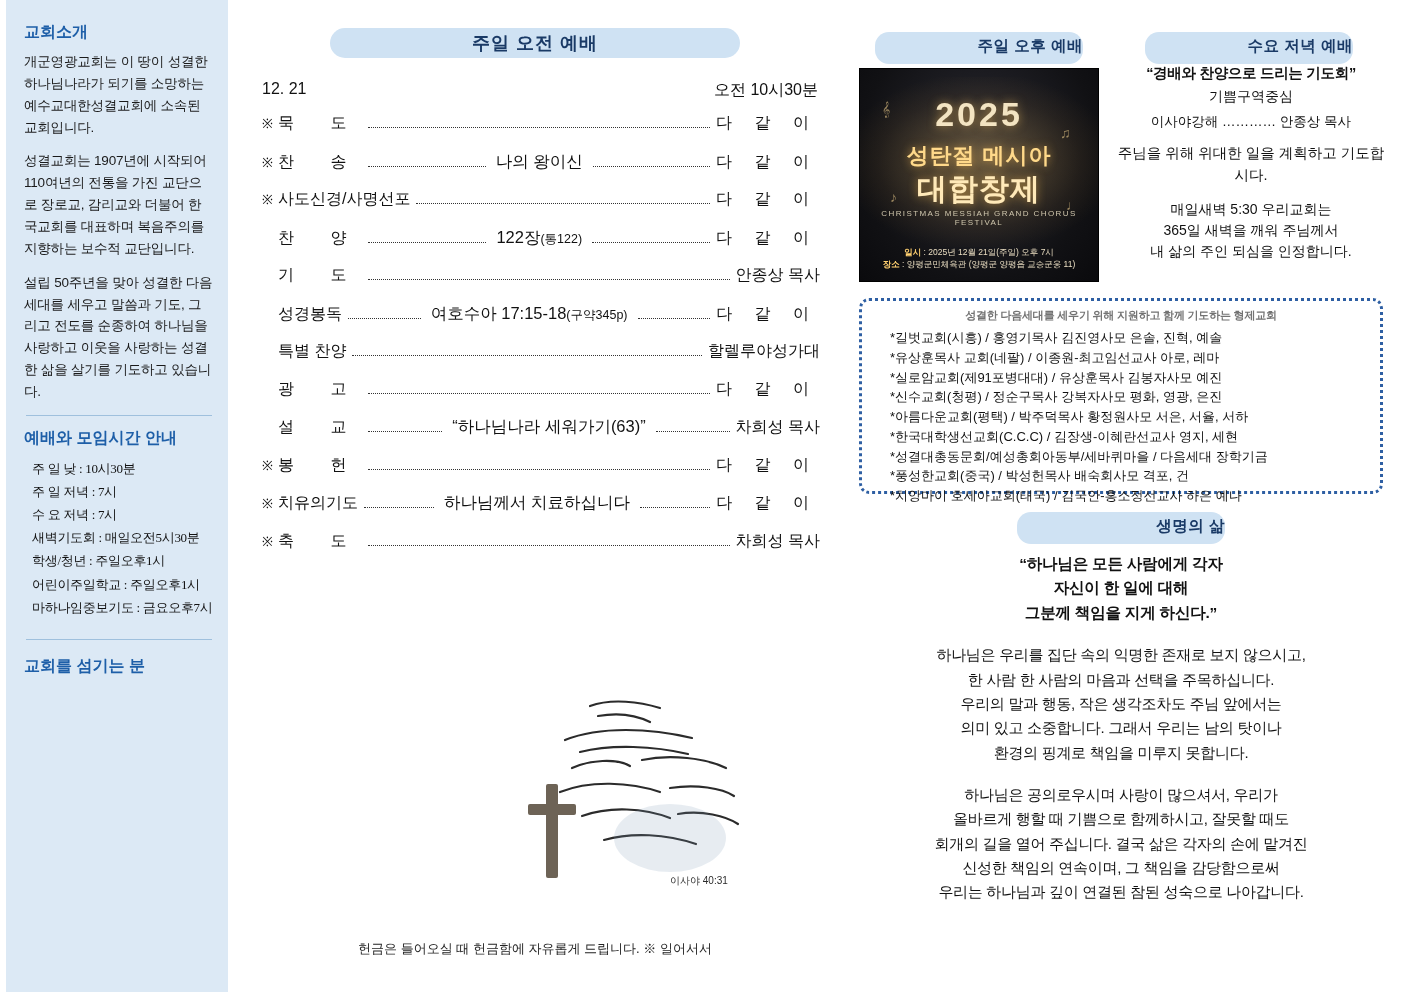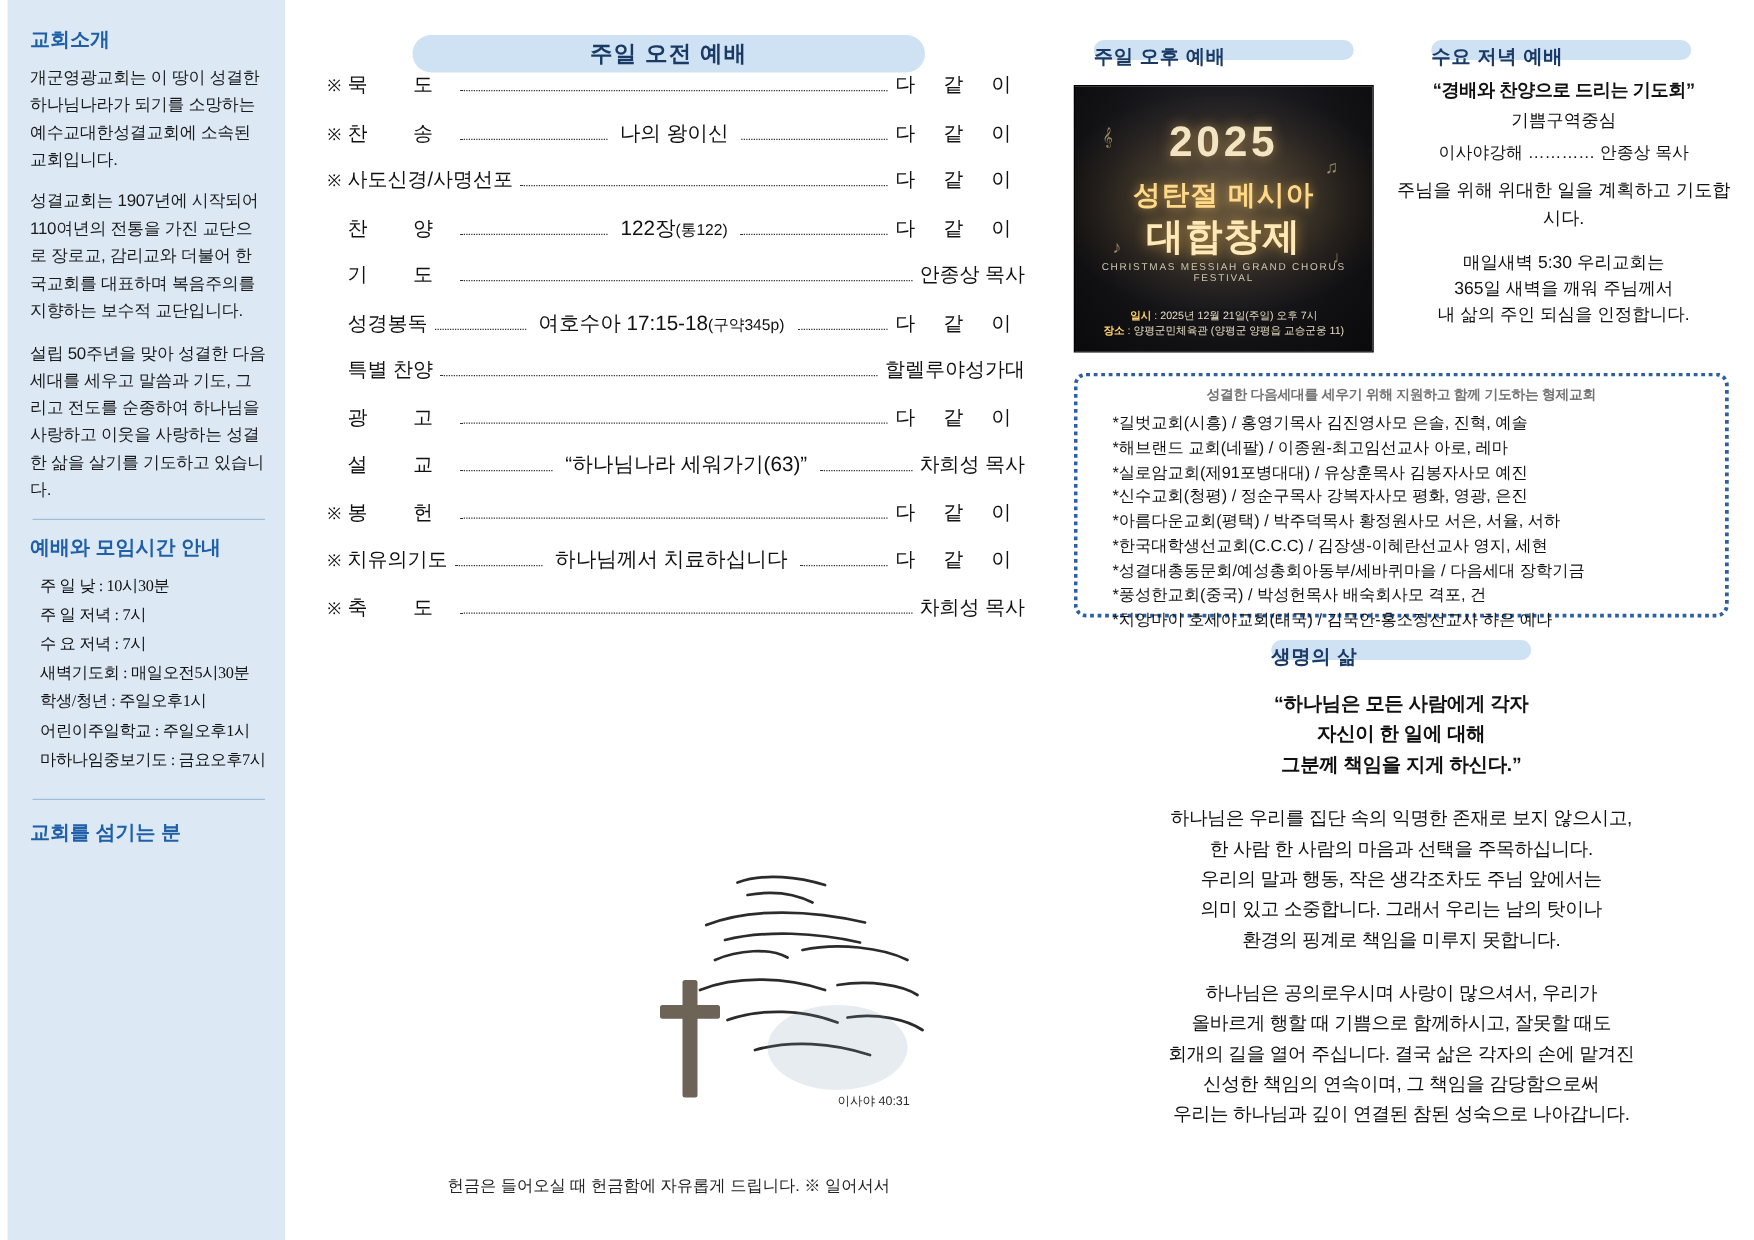--- a/index.html
+++ b/index.html
@@ -155,25 +155,25 @@
   }
   .rb-wrap {
     position: relative;
     width: 552px;
     height: 290px;
   }
   .pill {
     position: absolute;
     background: #cfe2f3;
     border-radius: 14px;
-    text-align: left;
+    text-align: right;
     font-size: 15.5px;
     font-weight: bold;
     color: #1a3a66;
-    height: 16px;
+    height: 32px;
     line-height: 28px;
     letter-spacing: 0.5px;
   }
   #pill-afternoon { left: 30px; top: 32px; width: 208px; }
   #pill-wed { left: 300px; top: 32px; width: 208px; }
 
   .poster {
     position: absolute;
     left: 14px;
     top: 68px;
@@ -362,20 +362,24 @@
       </div>
 
       <div class="lc-divider" style="margin-top:20px"></div>
 
       <div class="lc-title" style="margin-top:16px">교회를 섬기는 분</div>
     </div>
   </div>
 
   <div class="mid-col">
     <div class="banner">주일 오전 예배</div>
+    <div class="svc-head">
+      <span>12. 21</span>
+      <span>오전 10시30분</span>
+    </div>
 
     <div class="order">
 
       <div class="row">
         <span class="mark">※</span>
         <span class="rl sp2">묵     도</span>
         <span class="dots"></span>
         <span class="rr spaced">다   같   이</span>
       </div>
 
@@ -533,21 +537,21 @@
         <div class="wed-p">주님을 위해 위대한 일을 계획하고 기도합시다.</div>
         <div class="wed-p2" style="white-space:pre-line">매일새벽 5:30 우리교회는
 365일 새벽을 깨워 주님께서
 내 삶의 주인 되심을 인정합니다.</div>
       </div>
     </div>
 
     <div class="sister-box">
       <div class="sister-title">성결한 다음세대를 세우기 위해 지원하고 함께 기도하는 형제교회</div>
       <div class="sister-line">*길벗교회(시흥) /  홍영기목사 김진영사모 은솔, 진혁, 예솔</div>
-      <div class="sister-line">*해브랜드 교회(네팔) /  이종원-최고임선교사 아로, 레마</div>
+      <div class="sister-line">*유상훈목사 교회(네팔) /  이종원-최고임선교사 아로, 레마</div>
       <div class="sister-line">*실로암교회(제91포병대대) /  유상훈목사 김봉자사모 예진</div>
       <div class="sister-line">*신수교회(청평) /  정순구목사 강복자사모 평화, 영광, 은진</div>
       <div class="sister-line">*아름다운교회(평택) /  박주덕목사 황정원사모 서은, 서율, 서하</div>
       <div class="sister-line">*한국대학생선교회(C.C.C) /  김장생-이혜란선교사 영지, 세현</div>
       <div class="sister-line">*성결대총동문회/예성총회아동부/세바퀴마을 /  다음세대 장학기금</div>
       <div class="sister-line">*풍성한교회(중국) /  박성헌목사 배숙회사모 격포, 건</div>
       <div class="sister-line">*치앙마이 호세아교회(태국) /  김국안-홍소정선교사 하은 예나</div>
     </div>
 
     <div class="pill" id="pill-life">생명의 삶</div>

